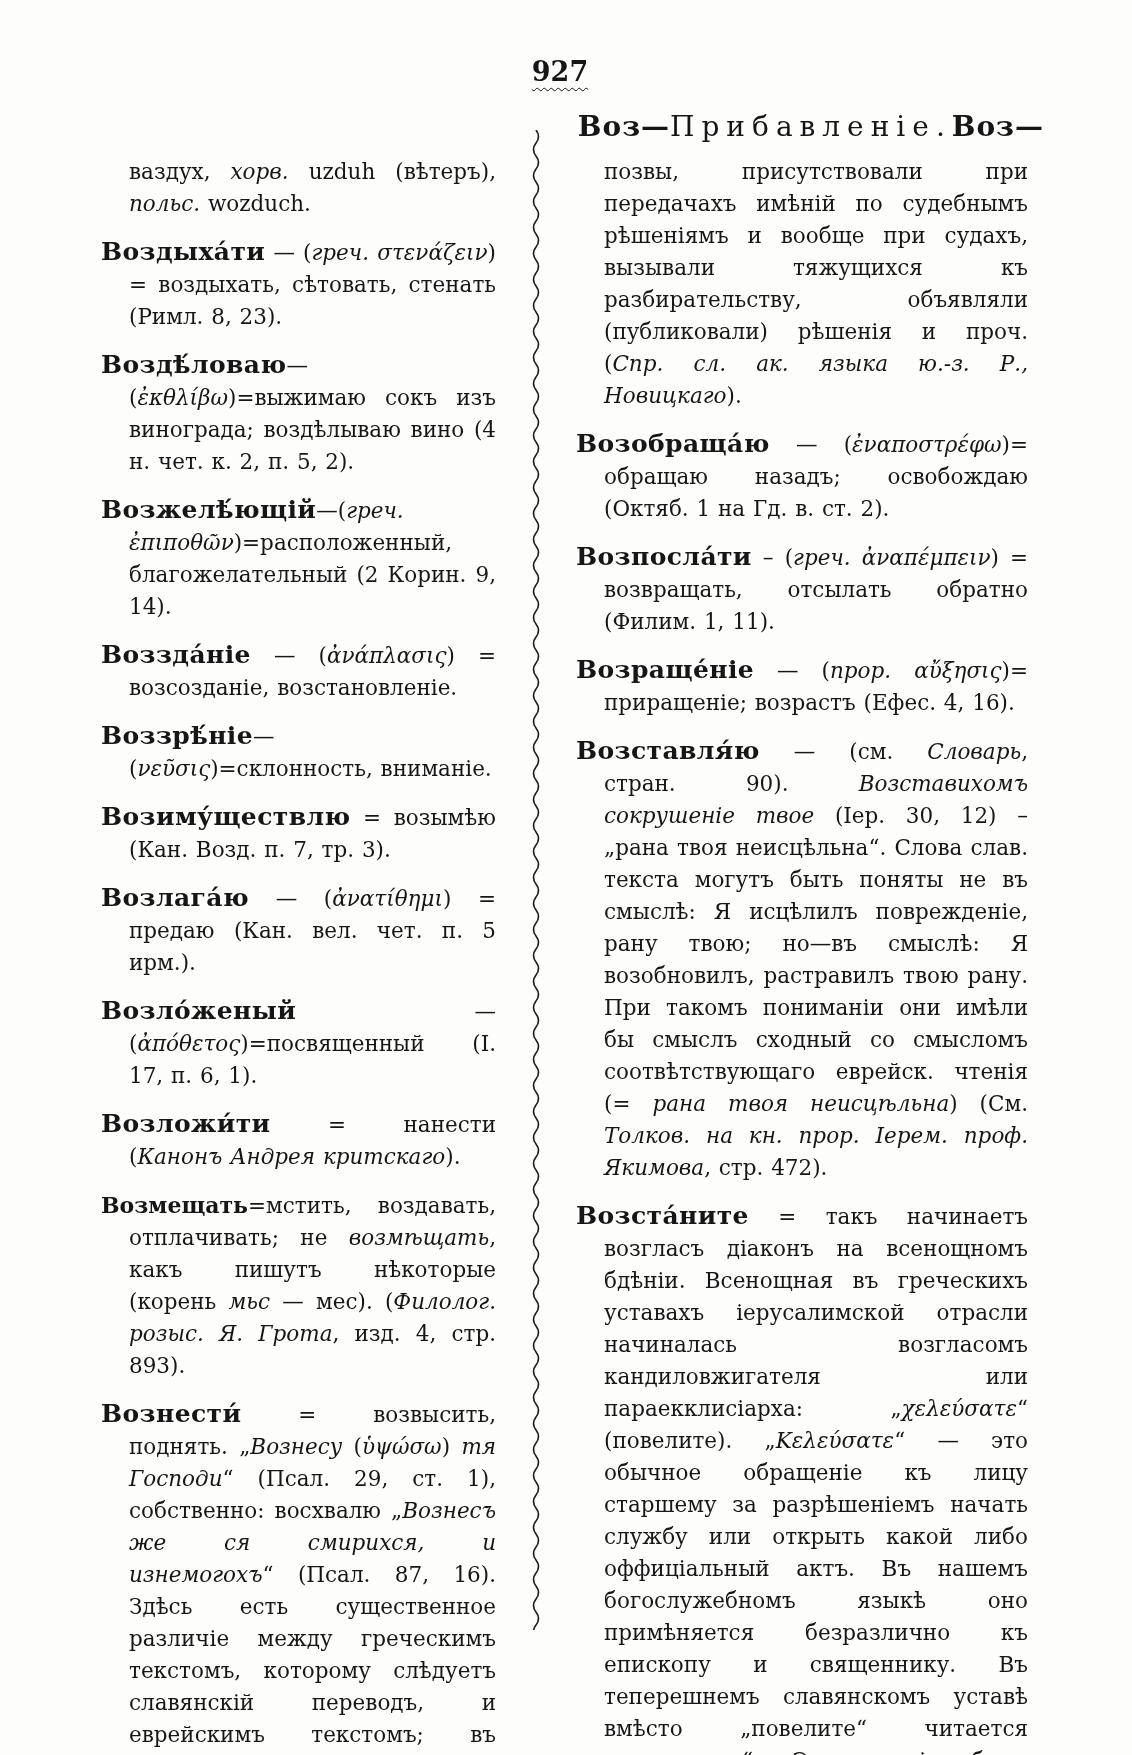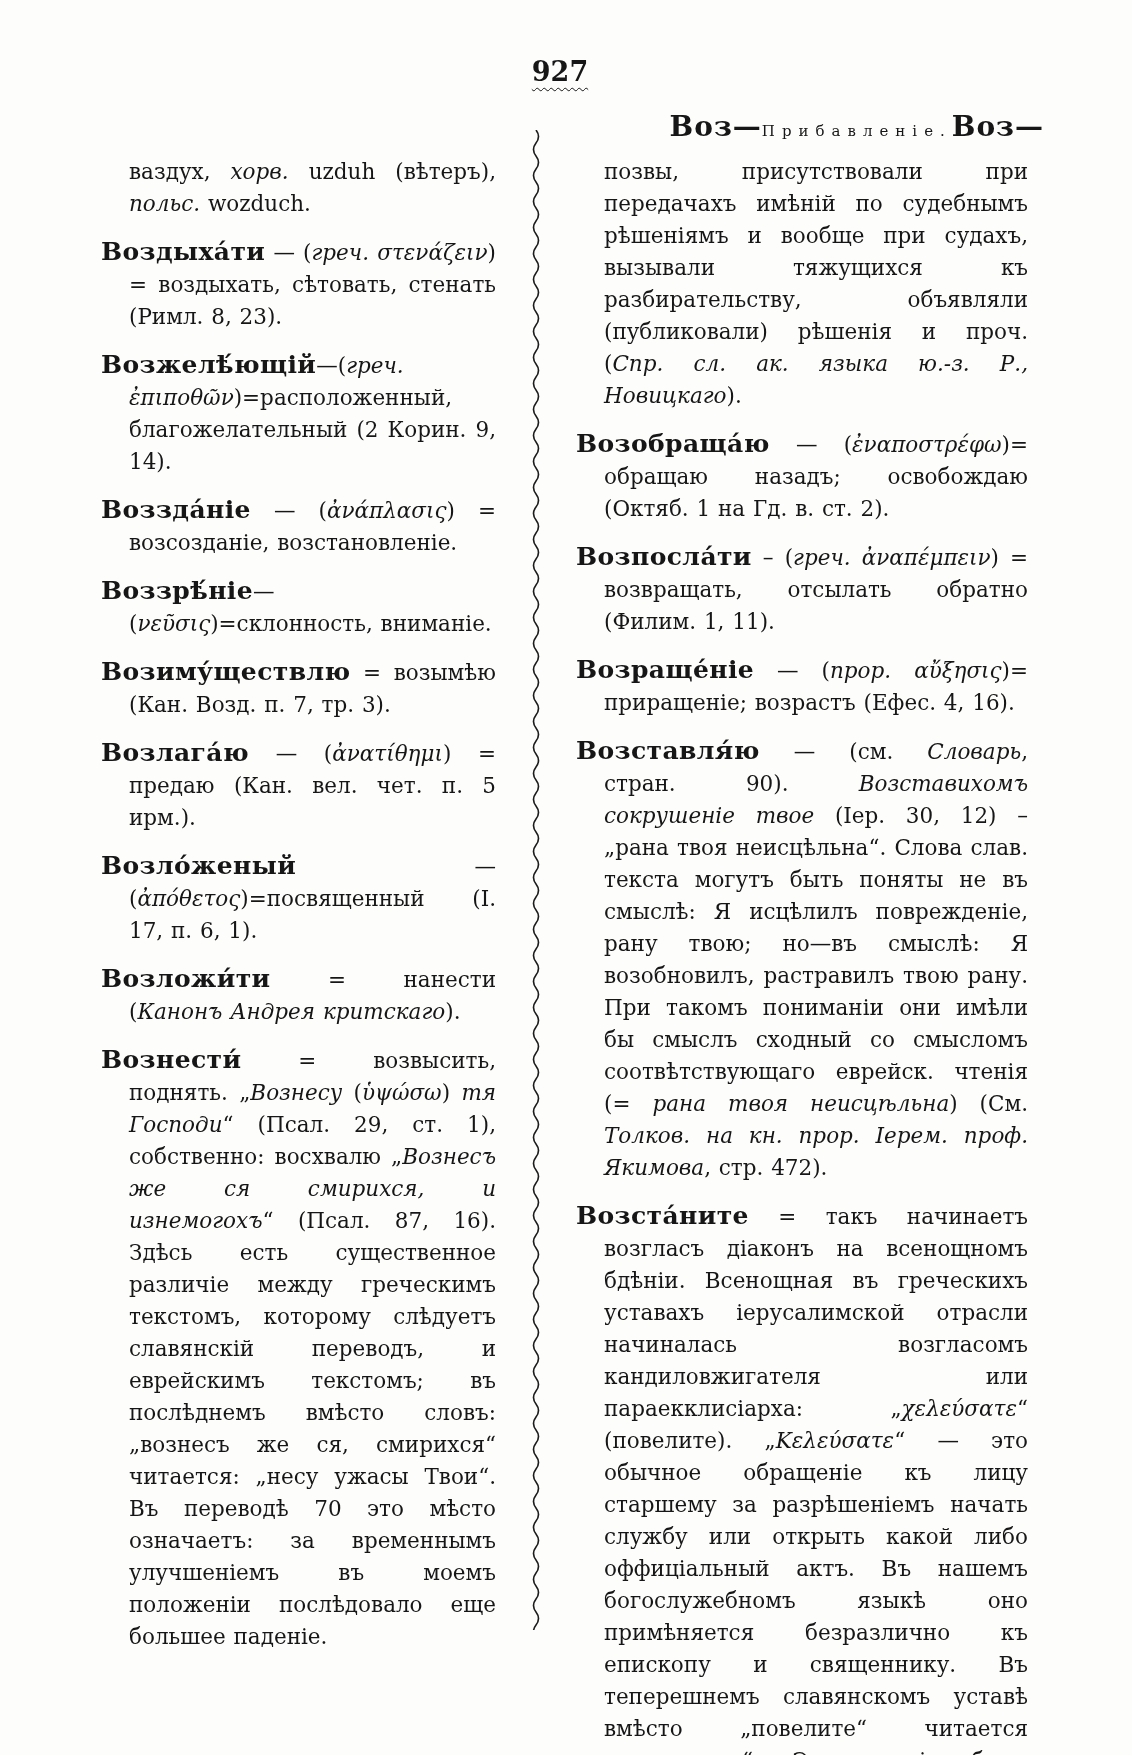--- a/index.html
+++ b/index.html
@@ -25,21 +25,21 @@
   }
   .headrow{
     position:absolute;top:94px;left:95px;right:88px;
     display:flex;justify-content:flex-end;align-items:baseline;margin-top:16px;
   }
   .catchword{
     font-weight:bold;font-size:28px;letter-spacing:1px;
     font-family:"DejaVu Serif",serif;
   }
   .sectitle{
-    font-size:15px;letter-spacing:7px;
+    font-size:28px;letter-spacing:7px;
   }
   .cols{
     position:absolute;top:140px;left:85px;right:88px;
     display:flex;gap:48px;
   }
   .col-left{width:427px;}
   .col-right{width:484px;}
   p.entry{
     margin:16px;
     font-size:21.5px;
@@ -80,27 +80,29 @@
   </div>
 
   <svg class="divider" viewBox="0 0 16 1500" preserveAspectRatio="none" aria-hidden="true">
     <path id="divider-path" fill="none" stroke="#1c1c1c" stroke-width="1.6" d="M8 0 q5 6.5 0 13 q-5 6.5 0 13 q5 6.5 0 13 q-5 6.5 0 13 q5 6.5 0 13 q-5 6.5 0 13 q5 6.5 0 13 q-5 6.5 0 13 q5 6.5 0 13 q-5 6.5 0 13 q5 6.5 0 13 q-5 6.5 0 13 q5 6.5 0 13 q-5 6.5 0 13 q5 6.5 0 13 q-5 6.5 0 13 q5 6.5 0 13 q-5 6.5 0 13 q5 6.5 0 13 q-5 6.5 0 13 q5 6.5 0 13 q-5 6.5 0 13 q5 6.5 0 13 q-5 6.5 0 13 q5 6.5 0 13 q-5 6.5 0 13 q5 6.5 0 13 q-5 6.5 0 13 q5 6.5 0 13 q-5 6.5 0 13 q5 6.5 0 13 q-5 6.5 0 13 q5 6.5 0 13 q-5 6.5 0 13 q5 6.5 0 13 q-5 6.5 0 13 q5 6.5 0 13 q-5 6.5 0 13 q5 6.5 0 13 q-5 6.5 0 13 q5 6.5 0 13 q-5 6.5 0 13 q5 6.5 0 13 q-5 6.5 0 13 q5 6.5 0 13 q-5 6.5 0 13 q5 6.5 0 13 q-5 6.5 0 13 q5 6.5 0 13 q-5 6.5 0 13 q5 6.5 0 13 q-5 6.5 0 13 q5 6.5 0 13 q-5 6.5 0 13 q5 6.5 0 13 q-5 6.5 0 13 q5 6.5 0 13 q-5 6.5 0 13 q5 6.5 0 13 q-5 6.5 0 13 q5 6.5 0 13 q-5 6.5 0 13 q5 6.5 0 13 q-5 6.5 0 13 q5 6.5 0 13 q-5 6.5 0 13 q5 6.5 0 13 q-5 6.5 0 13 q5 6.5 0 13 q-5 6.5 0 13 q5 6.5 0 13 q-5 6.5 0 13 q5 6.5 0 13 q-5 6.5 0 13 q5 6.5 0 13 q-5 6.5 0 13 q5 6.5 0 13 q-5 6.5 0 13 q5 6.5 0 13 q-5 6.5 0 13 q5 6.5 0 13 q-5 6.5 0 13 q5 6.5 0 13 q-5 6.5 0 13 q5 6.5 0 13 q-5 6.5 0 13 q5 6.5 0 13 q-5 6.5 0 13 q5 6.5 0 13 q-5 6.5 0 13 q5 6.5 0 13 q-5 6.5 0 13 q5 6.5 0 13 q-5 6.5 0 13 q5 6.5 0 13 q-5 6.5 0 13 q5 6.5 0 13 q-5 6.5 0 13 q5 6.5 0 13 q-5 6.5 0 13 q5 6.5 0 13 q-5 6.5 0 13 q5 6.5 0 13 q-5 6.5 0 13 q5 6.5 0 13 q-5 6.5 0 13 q5 6.5 0 13 q-5 6.5 0 13 q5 6.5 0 13 q-5 6.5 0 13 q5 6.5 0 13 q-5 6.5 0 13 q5 6.5 0 13 q-5 6.5 0 13 q5 6.5 0 13 q-5 6.5 0 13"></path>
   </svg>
 
   <div class="cols">
     <div class="col-left" id="col-left">
         <p class="entry cont"><span>ваздух, </span><span class="it">хорв.</span><span> uzduh (вѣтеръ), </span><span class="it">польс.</span><span> wozduch.</span></p>
         <p class="entry"><span class="hw">Воздыха́ти</span><span> — (</span><span class="it">греч. στενάζειν</span><span>) = воздыхать, сѣтовать, стенать (Римл. 8, 23).</span></p>
+        <p class="entry"><span class="hw">Воздѣ́ловаю</span><span>— (</span><span class="it">ἐκθλίβω</span><span>)=выжимаю сокъ изъ винограда; воздѣлываю вино (4 н. чет. к. 2, п. 5, 2).</span></p>
         <p class="entry"><span class="hw">Возжелѣ́ющій</span><span>—(</span><span class="it">греч. ἐπιποθῶν</span><span>)=расположенный, благожелательный (2 Корин. 9, 14).</span></p>
         <p class="entry"><span class="hw">Воззда́ніе</span><span> — (</span><span class="it">ἀνάπλασις</span><span>) = возсозданіе, возстановленіе.</span></p>
         <p class="entry"><span class="hw">Воззрѣ́ніе</span><span>—(</span><span class="it">νεῦσις</span><span>)=склонность, вниманіе.</span></p>
         <p class="entry"><span class="hw">Возиму́ществлю</span><span> = возымѣю (Кан. Возд. п. 7, тр. 3).</span></p>
         <p class="entry"><span class="hw">Возлага́ю</span><span> — (</span><span class="it">ἀνατίθημι</span><span>) = предаю (Кан. вел. чет. п. 5 ирм.).</span></p>
         <p class="entry"><span class="hw">Возло́женый</span><span> — (</span><span class="it">ἀπόθετος</span><span>)=посвященный (І. 17, п. 6, 1).</span></p>
         <p class="entry"><span class="hw">Возложи́ти</span><span> = нанести (</span><span class="it">Канонъ Андрея критскаго</span><span>).</span></p>
+        <p class="entry"><span class="hw civil">Возмещать</span><span>=мстить, воздавать, отплачивать; не </span><span class="it">возмѣщать</span><span>, какъ пишутъ нѣкоторые (корень </span><span class="it">мьс</span><span> — мес). (</span><span class="it">Филолог. розыс. Я. Грота</span><span>, изд. 4, стр. 893).</span></p>
         <p class="entry"><span class="hw">Вознести́</span><span> = возвысить, поднять. „</span><span class="it">Вознесу</span><span> (</span><span class="it">ὑψώσω</span><span>) </span><span class="it">тя Господи</span><span>“ (Псал. 29, ст. 1), собственно: восхвалю „</span><span class="it">Вознесъ же ся смирихся, и изнемогохъ</span><span>“ (Псал. 87, 16). Здѣсь есть существенное различіе между греческимъ текстомъ, которому слѣдуетъ славянскій переводъ, и еврейскимъ текстомъ; въ послѣднемъ вмѣсто словъ: „вознесъ же ся, смирихся“ читается: „несу ужасы Твои“. Въ переводѣ 70 это мѣсто означаетъ: за временнымъ улучшеніемъ въ моемъ положеніи послѣдовало еще большее паденіе.</span></p>
       </div>
     <div class="col-right" id="col-right">
         <p class="entry cont"><span>позвы, присутствовали при передачахъ имѣній по судебнымъ рѣшеніямъ и вообще при судахъ, вызывали тяжущихся къ разбирательству, объявляли (публиковали) рѣшенія и проч. (</span><span class="it">Спр. сл. ак. языка ю.-з. Р., Новицкаго</span><span>).</span></p>
         <p class="entry"><span class="hw">Возобраща́ю</span><span> — (</span><span class="it">ἐναποστρέφω</span><span>)= обращаю назадъ; освобождаю (Октяб. 1 на Гд. в. ст. 2).</span></p>
         <p class="entry"><span class="hw">Возпосла́ти</span><span> – (</span><span class="it">греч. ἀναπέμπειν</span><span>) = возвращать, отсылать обратно (Филим. 1, 11).</span></p>
         <p class="entry"><span class="hw">Возраще́ніе</span><span> — (</span><span class="it">прор. αὔξησις</span><span>)= приращеніе; возрастъ (Ефес. 4, 16).</span></p>
         <p class="entry"><span class="hw">Возставля́ю</span><span> — (см. </span><span class="it">Словарь</span><span>, стран. 90). </span><span class="it">Возставихомъ сокрушеніе твое</span><span> (Іер. 30, 12) – „рана твоя неисцѣльна“. Слова слав. текста могутъ быть поняты не въ смыслѣ: Я исцѣлилъ поврежденіе, рану твою; но—въ смыслѣ: Я возобновилъ, растравилъ твою рану. При такомъ пониманіи они имѣли бы смыслъ сходный со смысломъ соотвѣтствующаго еврейск. чтенія (= </span><span class="it">рана твоя неисцѣльна</span><span>) (См. </span><span class="it">Толков. на кн. прор. Іерем. проф. Якимова</span><span>, стр. 472).</span></p>
         <p class="entry"><span class="hw">Возста́ните</span><span> = такъ начинаетъ возгласъ діаконъ на всенощномъ бдѣніи. Всенощная въ греческихъ уставахъ іерусалимской отрасли начиналась возгласомъ кандиловжигателя или параекклисіарха: „</span><span class="it">χελεύσατε</span><span>“ (повелите). „</span><span class="it">Κελεύσατε</span><span>“ — это обычное обращеніе къ лицу старшему за разрѣшеніемъ начать службу или открыть какой либо оффиціальный актъ. Въ нашемъ богослужебномъ языкѣ оно примѣняется безразлично къ епископу и священнику. Въ теперешнемъ славянскомъ уставѣ вмѣсто „повелите“ читается „возстаните“. Это чтеніе было допущено въ самыхъ раннихъ славянскихъ спискахъ и имѣетъ своимъ основаніемъ монастырскій обычай, по которому собравшіеся на всенощное бдѣніе монахи, въ ожиданіи начала службы и сбора всей братіи, сидѣли на своихъ мѣстахъ и передъ началомъ службы получали приглашеніе подняться съ своихъ мѣстъ. Но такъ какъ славянскій переводъ не соотвѣтствовалъ греческому подлиннику, то въ болѣе точныхъ спискахъ встрѣчается слѣдующая оговорка: „возстаните рекше по рѣчи искусству повелите“ (См. </span></p>
       </div>

